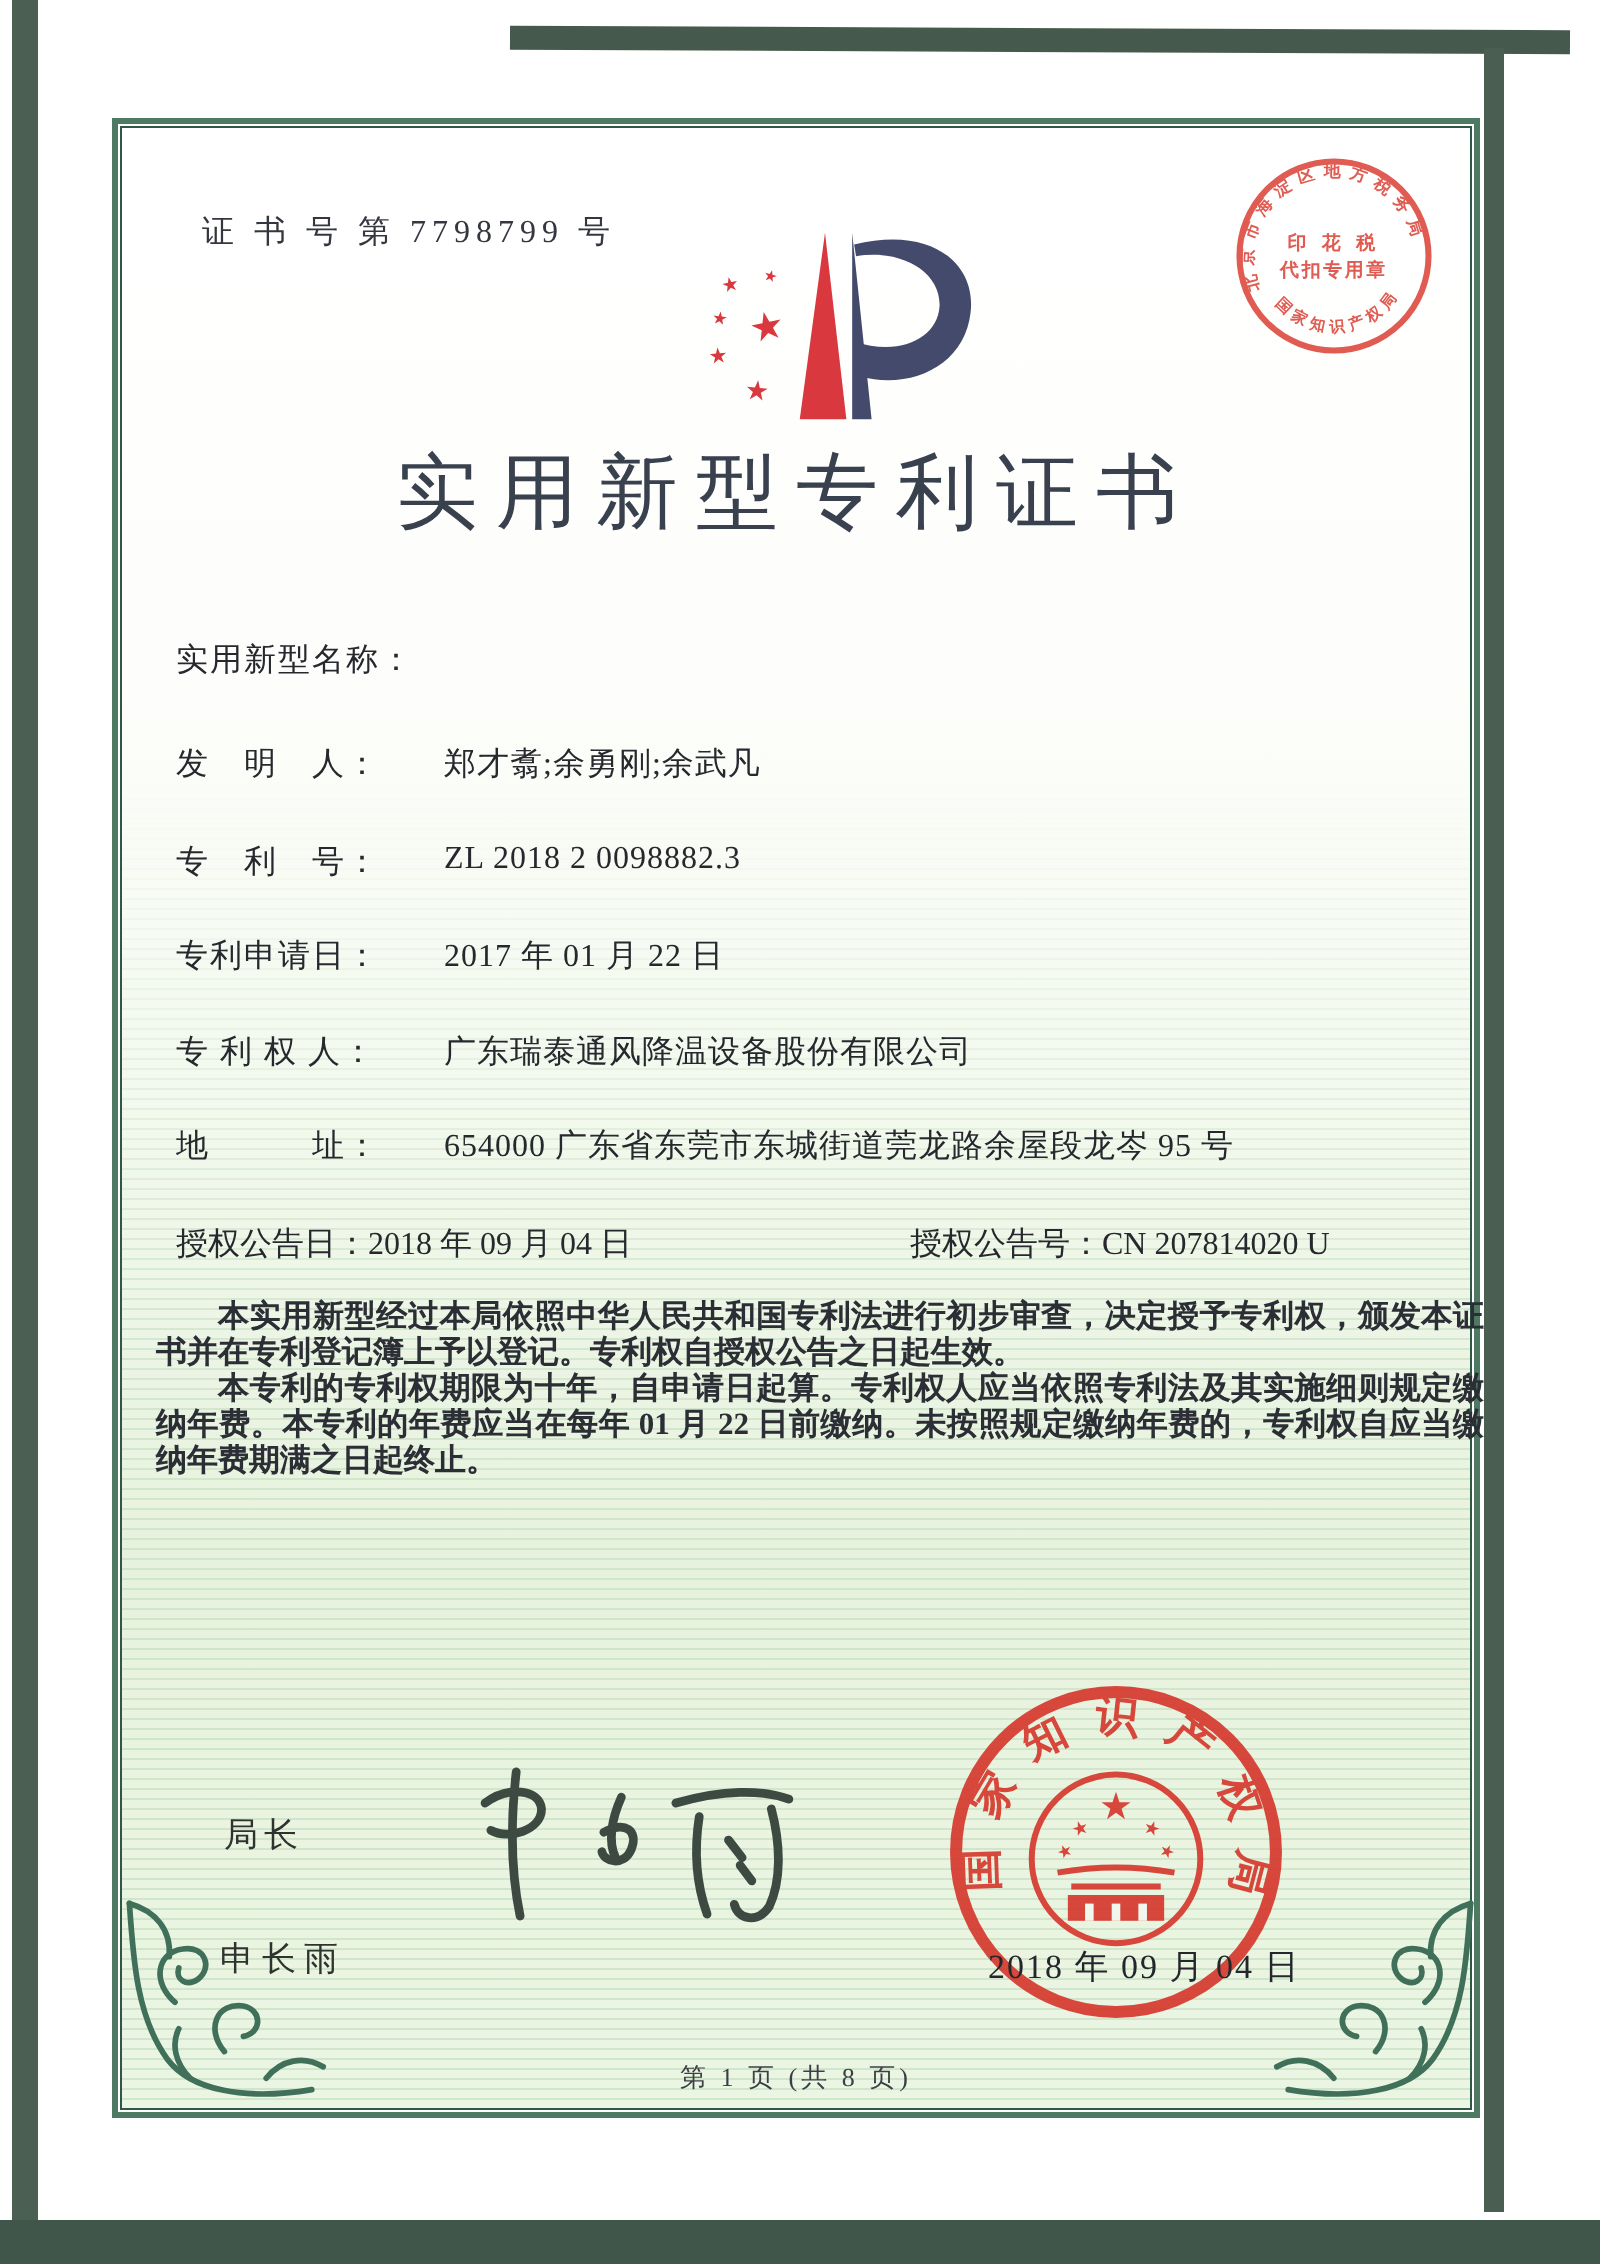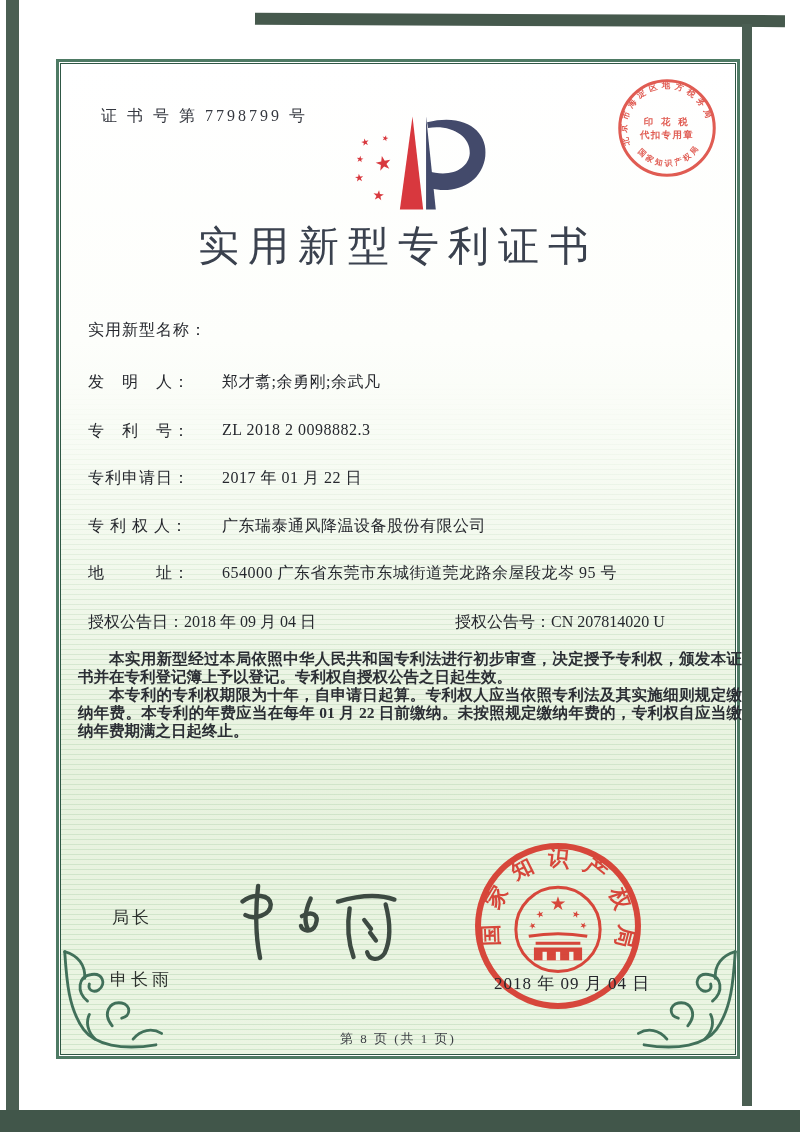--- a/index.html
+++ b/index.html
@@ -203,13 +203,13 @@
       <rect x="72" y="125" width="56" height="15" fill="#d6392e"></rect>
       <rect x="82" y="130" width="5" height="10" fill="#f2f8ee"></rect>
       <rect x="97.5" y="130" width="5" height="10" fill="#f2f8ee"></rect>
       <rect x="113" y="130" width="5" height="10" fill="#f2f8ee"></rect>
     </g>
   </g>
 </svg>
 
 <div class="seal-date">2018 年 09 月 04 日</div>
 
-<div class="footer">第 8 页 (共 1 页)</div>
+<div class="footer">第 1 页 (共 8 页)</div>
 
 </body></html>

